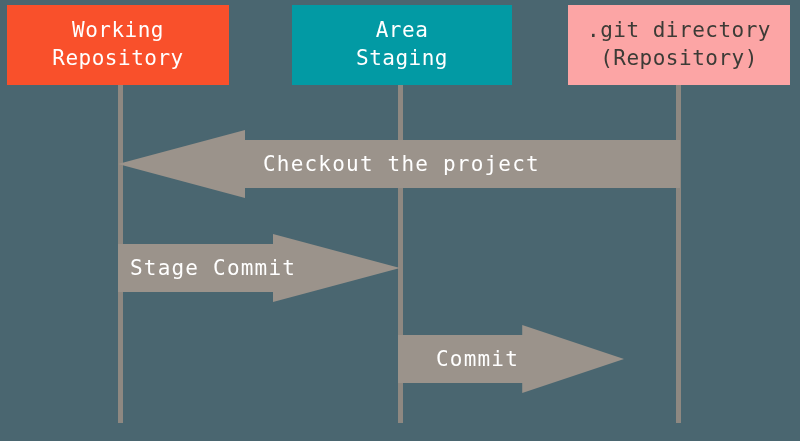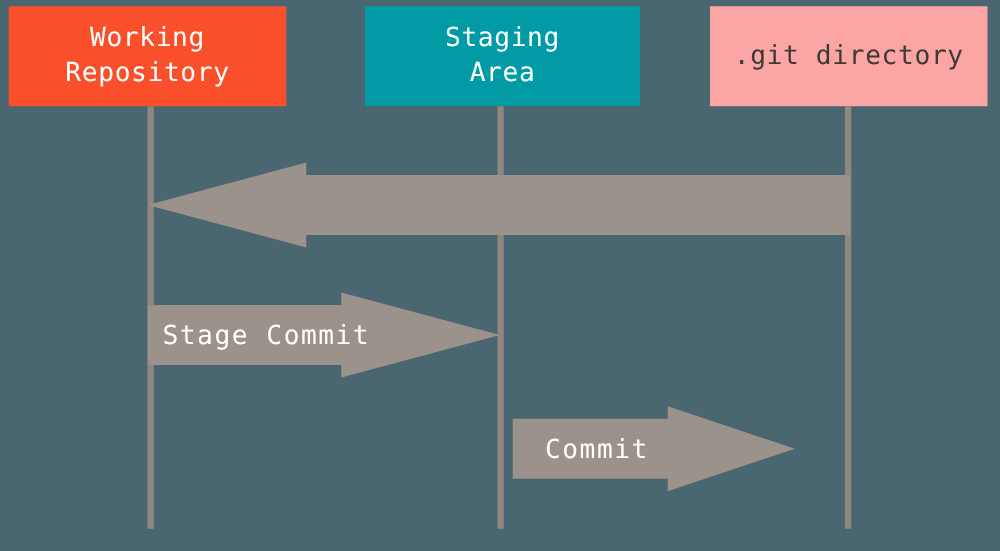--- a/index.html
+++ b/index.html
@@ -80,50 +80,52 @@
     white-space: pre;
     pointer-events: none;
   }
 
   #arrow-checkout   { left: 118px; top: 129px; width: 562px; }
   #arrow-checkout .arrow-label { left: 145px; }
 
   #arrow-stage      { left: 118px; top: 233px; width: 282px; }
   #arrow-stage .arrow-label { left: 12px; }
 
-  #arrow-commit     { left: 398px; top: 324px; width: 226px; padding-left: 12px; }
+  #arrow-commit     { left: 398px; top: 324px; width: 226px; }
   #arrow-commit .arrow-label { left: 38px; }
 </style>
 </head>
 <body>
 
 <div id="diagram">
 
   <div class="node-box" id="box-working">
     <span class="node-line">Working</span>
     <span class="node-line">Repository</span>
   </div>
 
   <div class="node-box" id="box-staging">
+    <span class="node-line">Area</span>
     <span class="node-line">Staging</span>
-    <span class="node-line">Area</span>
   </div>
 
   <div class="node-box" id="box-repository">
     <span class="node-line">.git directory</span>
+    <span class="node-line">(Repository)</span>
   </div>
 
   <div class="lifeline" id="lifeline-working"></div>
   <div class="lifeline" id="lifeline-staging"></div>
   <div class="lifeline" id="lifeline-repository"></div>
 
   <div class="arrow" id="arrow-checkout">
     <svg viewBox="0 0 562 70" preserveAspectRatio="none">
       <polygon points="0,35 127,1 127,11 562,11 562,59 127,59 127,69" fill="#9b938b"></polygon>
     </svg>
+    <span class="arrow-label">Checkout the project</span>
   </div>
 
   <div class="arrow" id="arrow-stage">
     <svg viewBox="0 0 282 70" preserveAspectRatio="none">
       <polygon points="282,35 155,1 155,11 0,11 0,59 155,59 155,69" fill="#9b938b"></polygon>
     </svg>
     <span class="arrow-label">Stage Commit</span>
   </div>
 
   <div class="arrow" id="arrow-commit">

